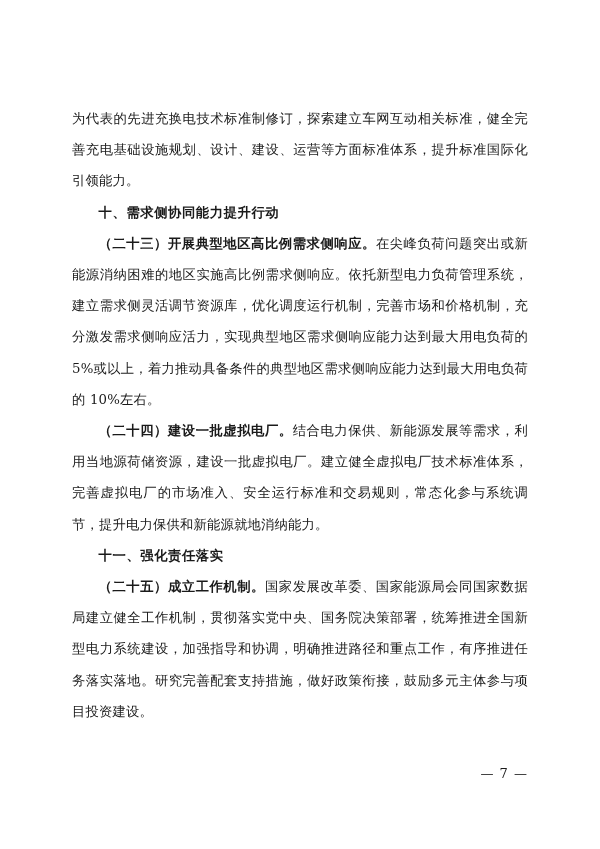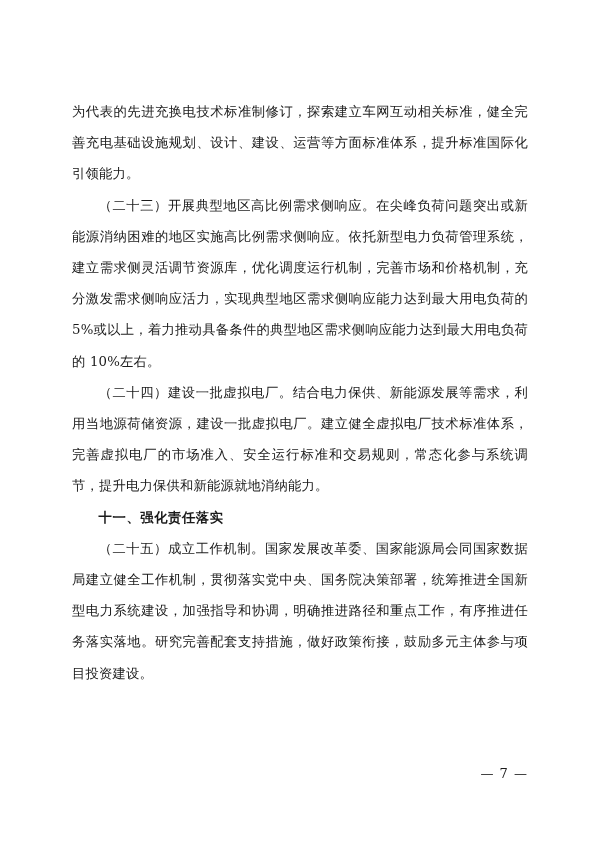--- a/index.html
+++ b/index.html
@@ -14,21 +14,21 @@
     position: relative;
     width: 600px;
     height: 849px;
     background: #ffffff;
     margin: 0 auto;
     overflow: hidden;
   }
   .page-inner {
     position: absolute;
     left: 72px;
-    top: 96px;
+    top: 103px;
     width: 456px;
     height: 700px;
   }
   .doc-body {
     font-size: 13.3px;
     line-height: 31.2px;
     color: #1a1a1a;
     text-align: justify;
     text-justify: inter-ideograph;
     letter-spacing: 0.2px;
@@ -42,21 +42,21 @@
   }
   .para-noindent {
     text-indent: 0;
   }
   .heading {
     text-indent: 2em;
     font-weight: bold;
     letter-spacing: 0.6px;
   }
   .lead {
-    font-weight: normal;
+    font-weight: bold;
   }
   .footer {
     position: absolute;
     left: 72px;
     top: 766px;
     width: 456px;
     text-align: right;
     font-size: 13px;
     color: #1a1a1a;
     letter-spacing: 1px;
@@ -64,20 +64,21 @@
 </style>
 </head>
 <body>
 
 <div class="page">
   <div class="page-inner">
     <div class="doc-body">
 
       <p class="para-noindent">为代表的先进充换电技术标准制修订，探索建立车网互动相关标准，健全完善充电基础设施规划、设计、建设、运营等方面标准体系，提升标准国际化引领能力。</p>
 
+      <p class="heading">十、需求侧协同能力提升行动</p>
 
       <p class="para"><span class="lead">（二十三）开展典型地区高比例需求侧响应。</span><span>在尖峰负荷问题突出或新能源消纳困难的地区实施高比例需求侧响应。依托新型电力负荷管理系统，建立需求侧灵活调节资源库，优化调度运行机制，完善市场和价格机制，充分激发需求侧响应活力，实现典型地区需求侧响应能力达到最大用电负荷的 5%或以上，着力推动具备条件的典型地区需求侧响应能力达到最大用电负荷的 10%左右。</span></p>
 
       <p class="para"><span class="lead">（二十四）建设一批虚拟电厂。</span><span>结合电力保供、新能源发展等需求，利用当地源荷储资源，建设一批虚拟电厂。建立健全虚拟电厂技术标准体系，完善虚拟电厂的市场准入、安全运行标准和交易规则，常态化参与系统调节，提升电力保供和新能源就地消纳能力。</span></p>
 
       <p class="heading">十一、强化责任落实</p>
 
       <p class="para"><span class="lead">（二十五）成立工作机制。</span><span>国家发展改革委、国家能源局会同国家数据局建立健全工作机制，贯彻落实党中央、国务院决策部署，统筹推进全国新型电力系统建设，加强指导和协调，明确推进路径和重点工作，有序推进任务落实落地。研究完善配套支持措施，做好政策衔接，鼓励多元主体参与项目投资建设。</span></p>
 
 

